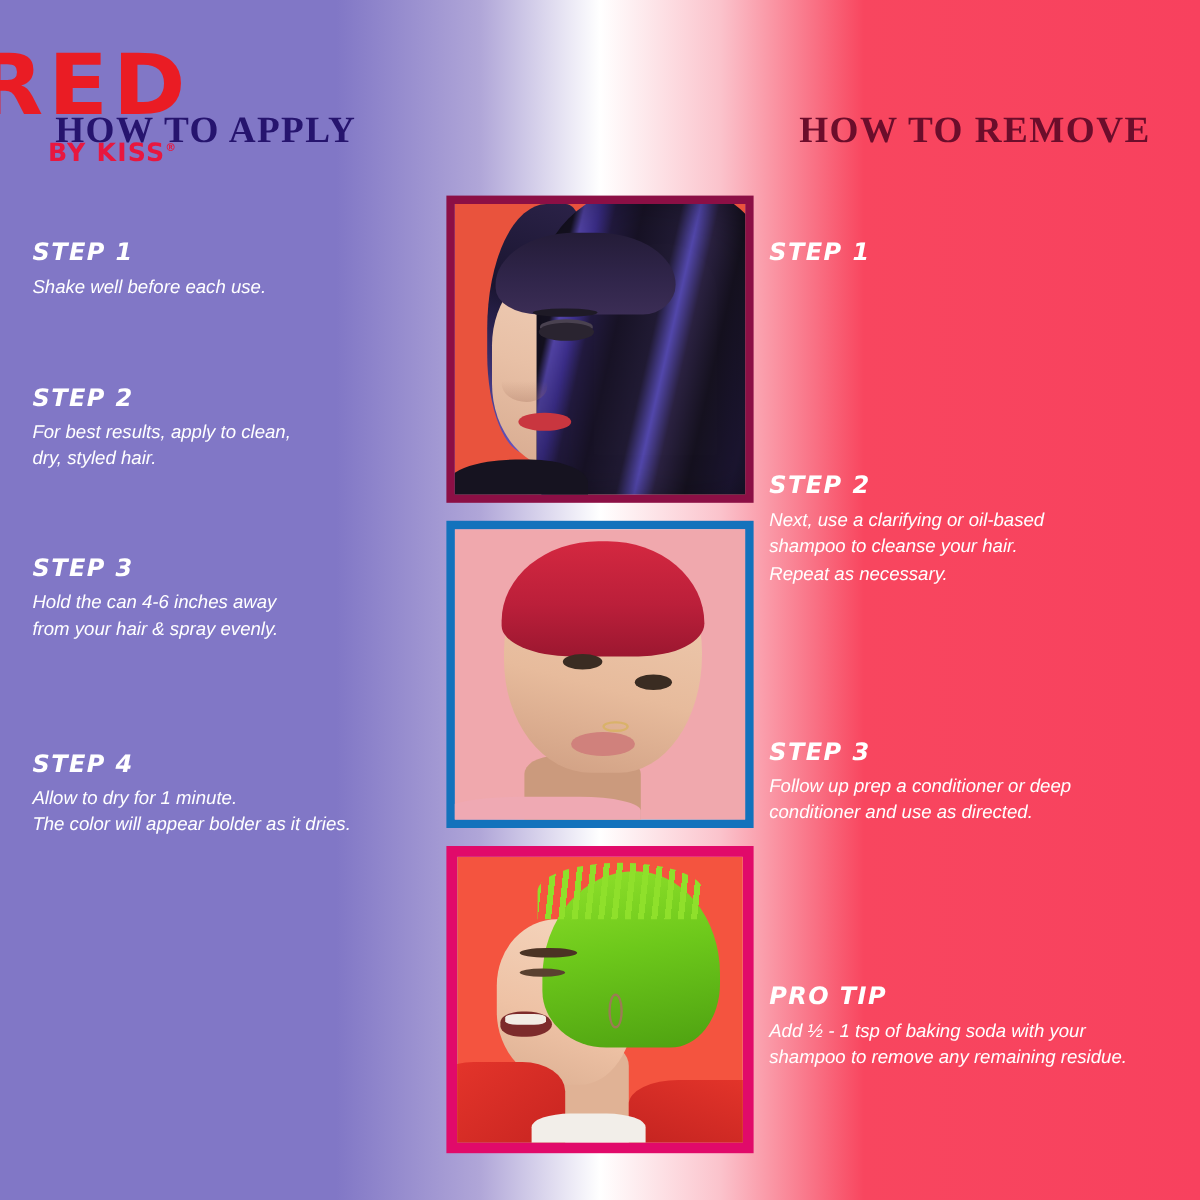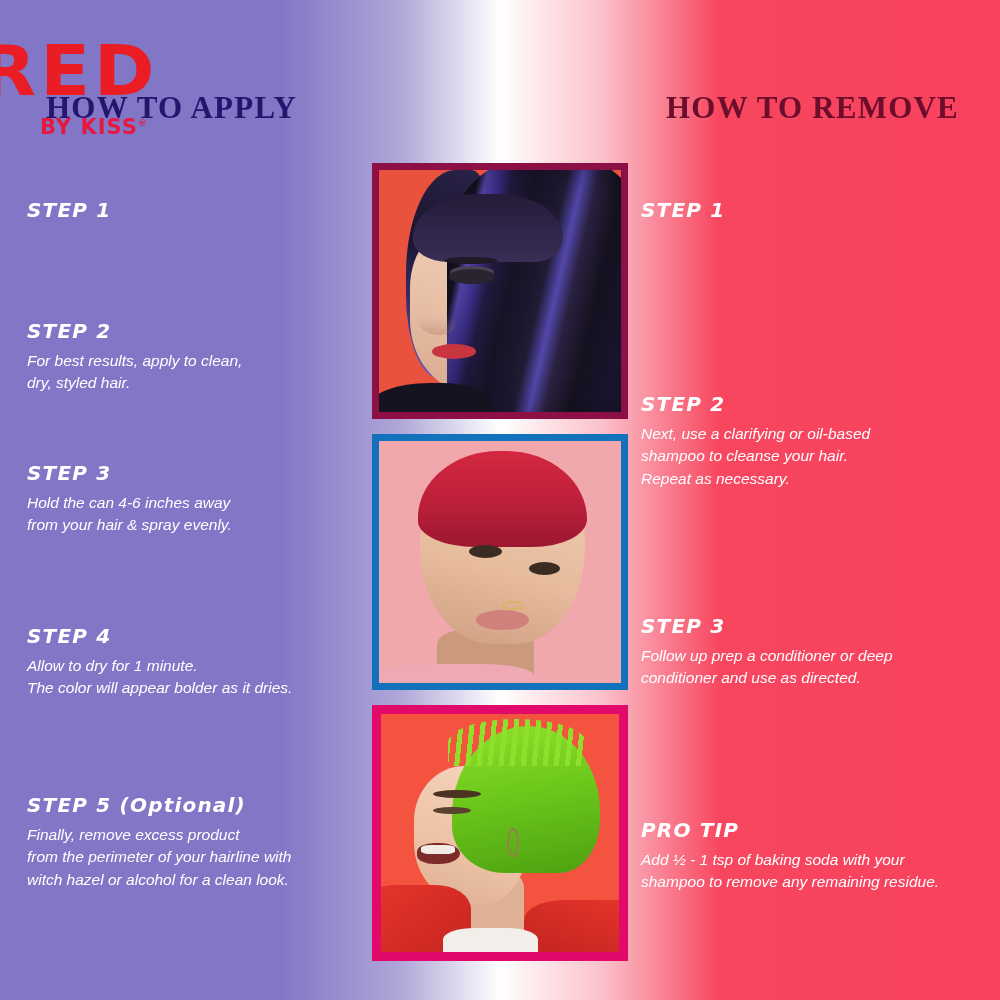--- a/index.html
+++ b/index.html
@@ -268,41 +268,36 @@
   <div class="logo">
     <div class="logo-red">RED</div>
     <div class="logo-sub"><span>BY KISS</span><sup>®</sup></div>
   </div>
 
   <div class="col-head left">HOW TO APPLY</div>
   <div class="col-head right">HOW TO REMOVE</div>
 
   <div class="step left-col s1">
     <div class="st-title">STEP 1</div>
+    <div class="st-body">Shake well before each use.</div>
   </div>
   <div class="step left-col s2">
     <div class="st-title">STEP 2</div>
     <div class="st-body">For best results, apply to clean,
 dry, styled hair.</div>
   </div>
   <div class="step left-col s3">
     <div class="st-title">STEP 3</div>
     <div class="st-body">Hold the can 4-6 inches away
 from your hair &amp; spray evenly.</div>
   </div>
   <div class="step left-col s4">
     <div class="st-title">STEP 4</div>
     <div class="st-body">Allow to dry for 1 minute.
 The color will appear bolder as it dries.</div>
-  </div>
-  <div class="step left-col s5">
-    <div class="st-title">STEP 5 (Optional)</div>
-    <div class="st-body">Finally, remove excess product
-from the perimeter of your hairline with
-witch hazel or alcohol for a clean look.</div>
   </div>
 
   <div class="step right-col r1">
     <div class="st-title">STEP 1</div>
   </div>
   <div class="step right-col r2">
     <div class="st-title">STEP 2</div>
     <div class="st-body">Next, use a clarifying or oil-based
 shampoo to cleanse your hair.
 Repeat as necessary.</div>

